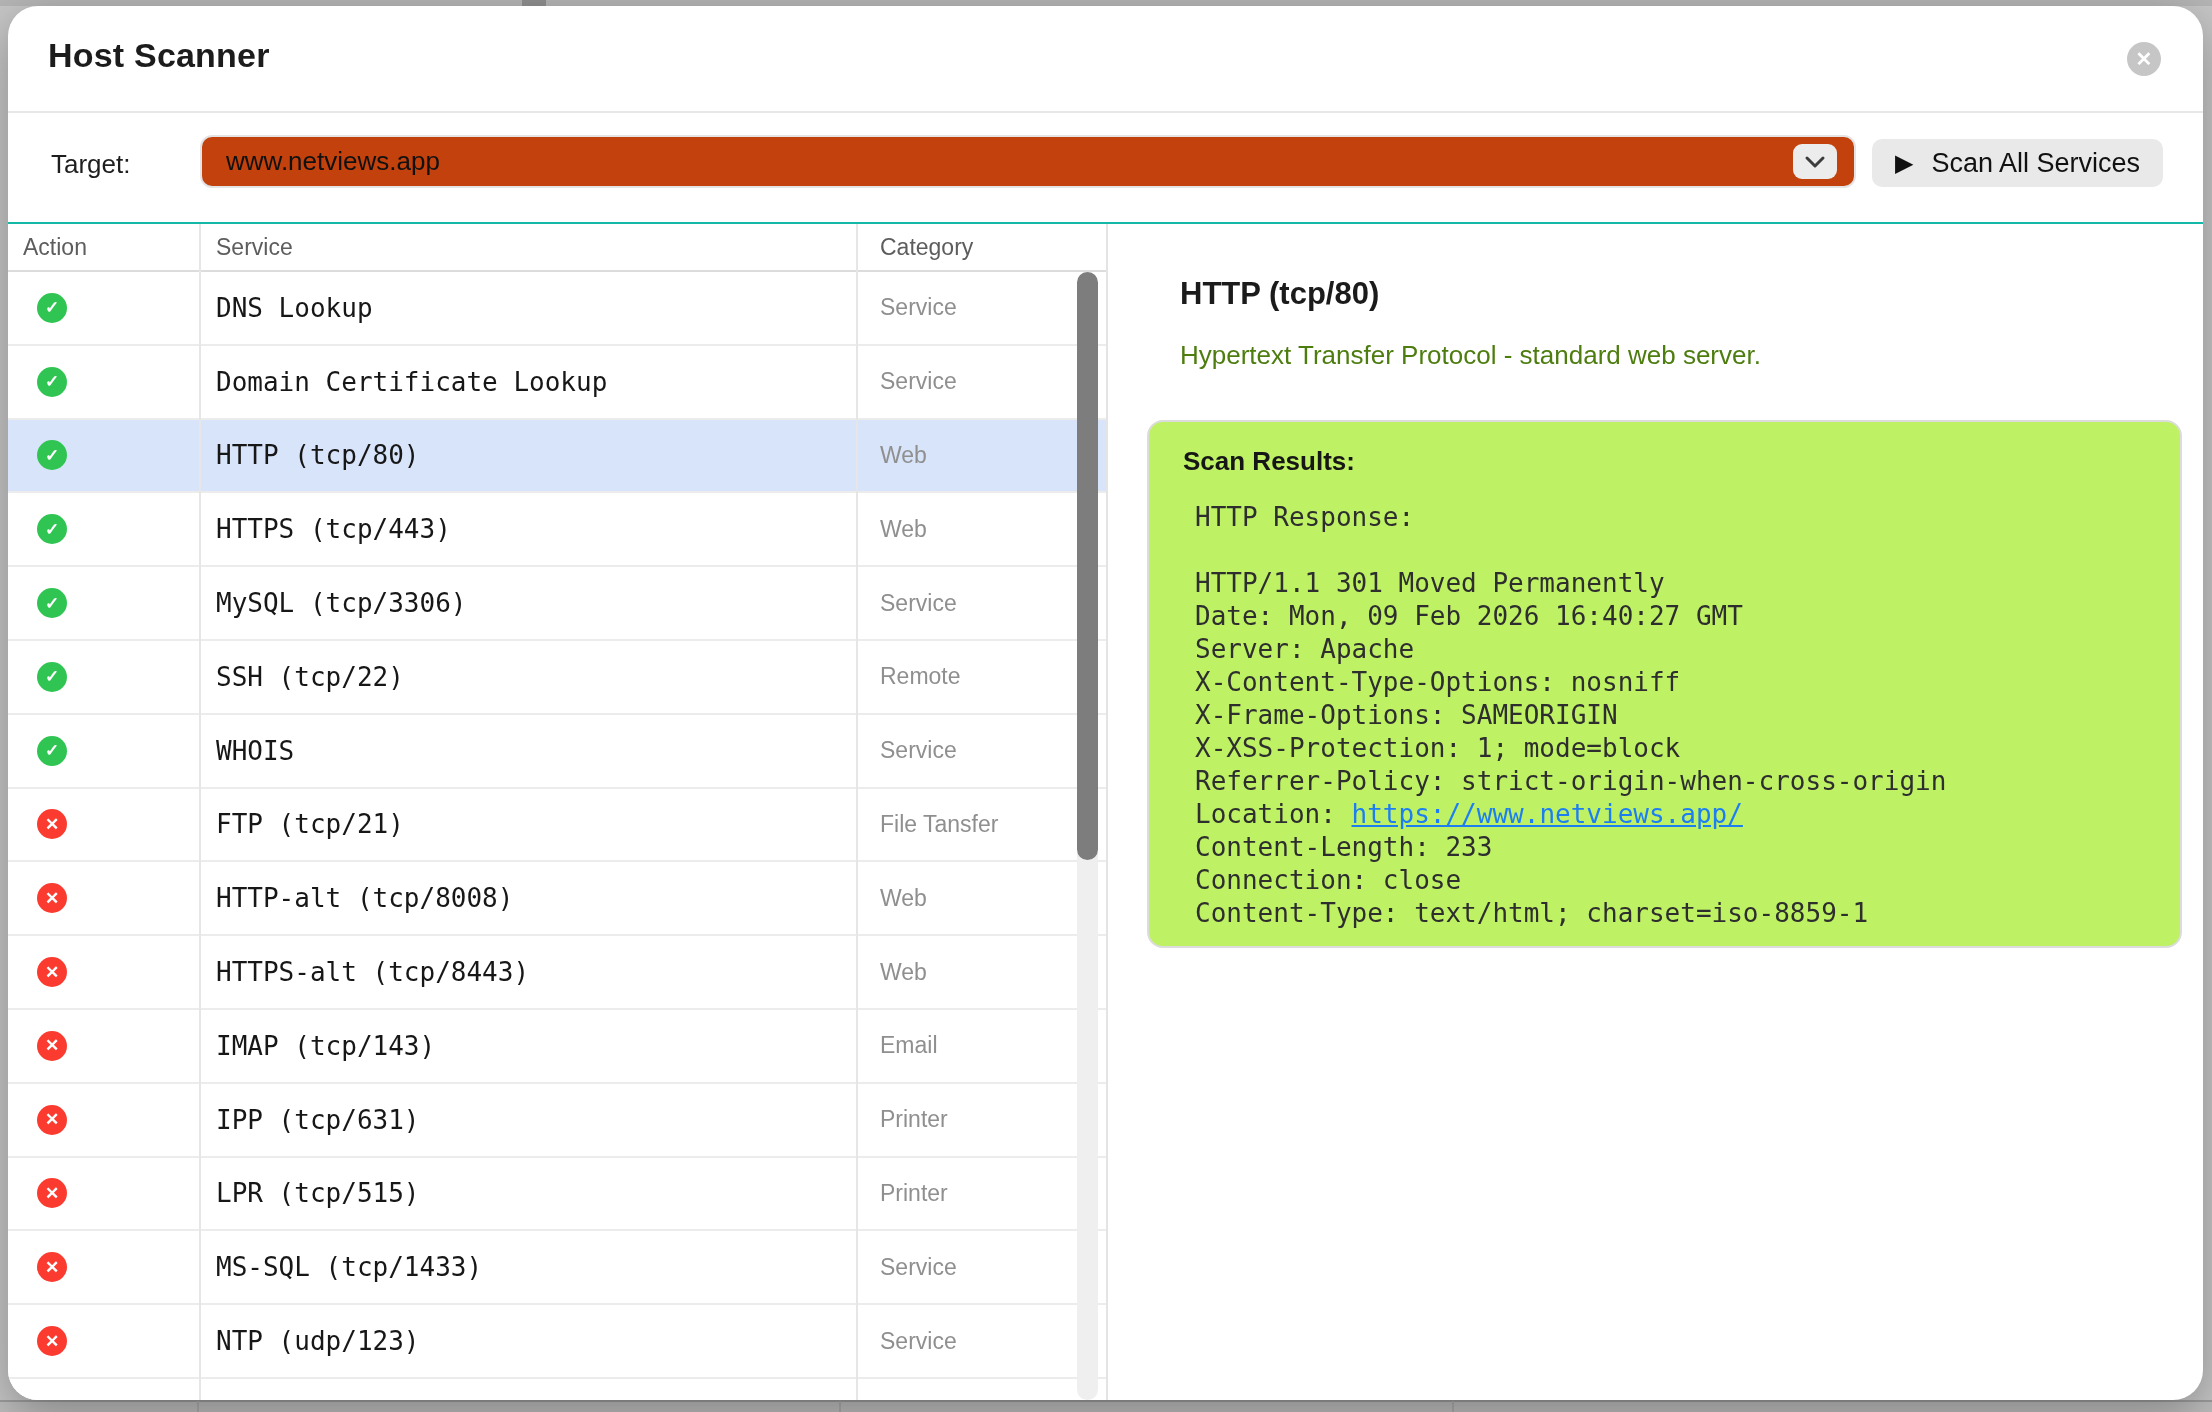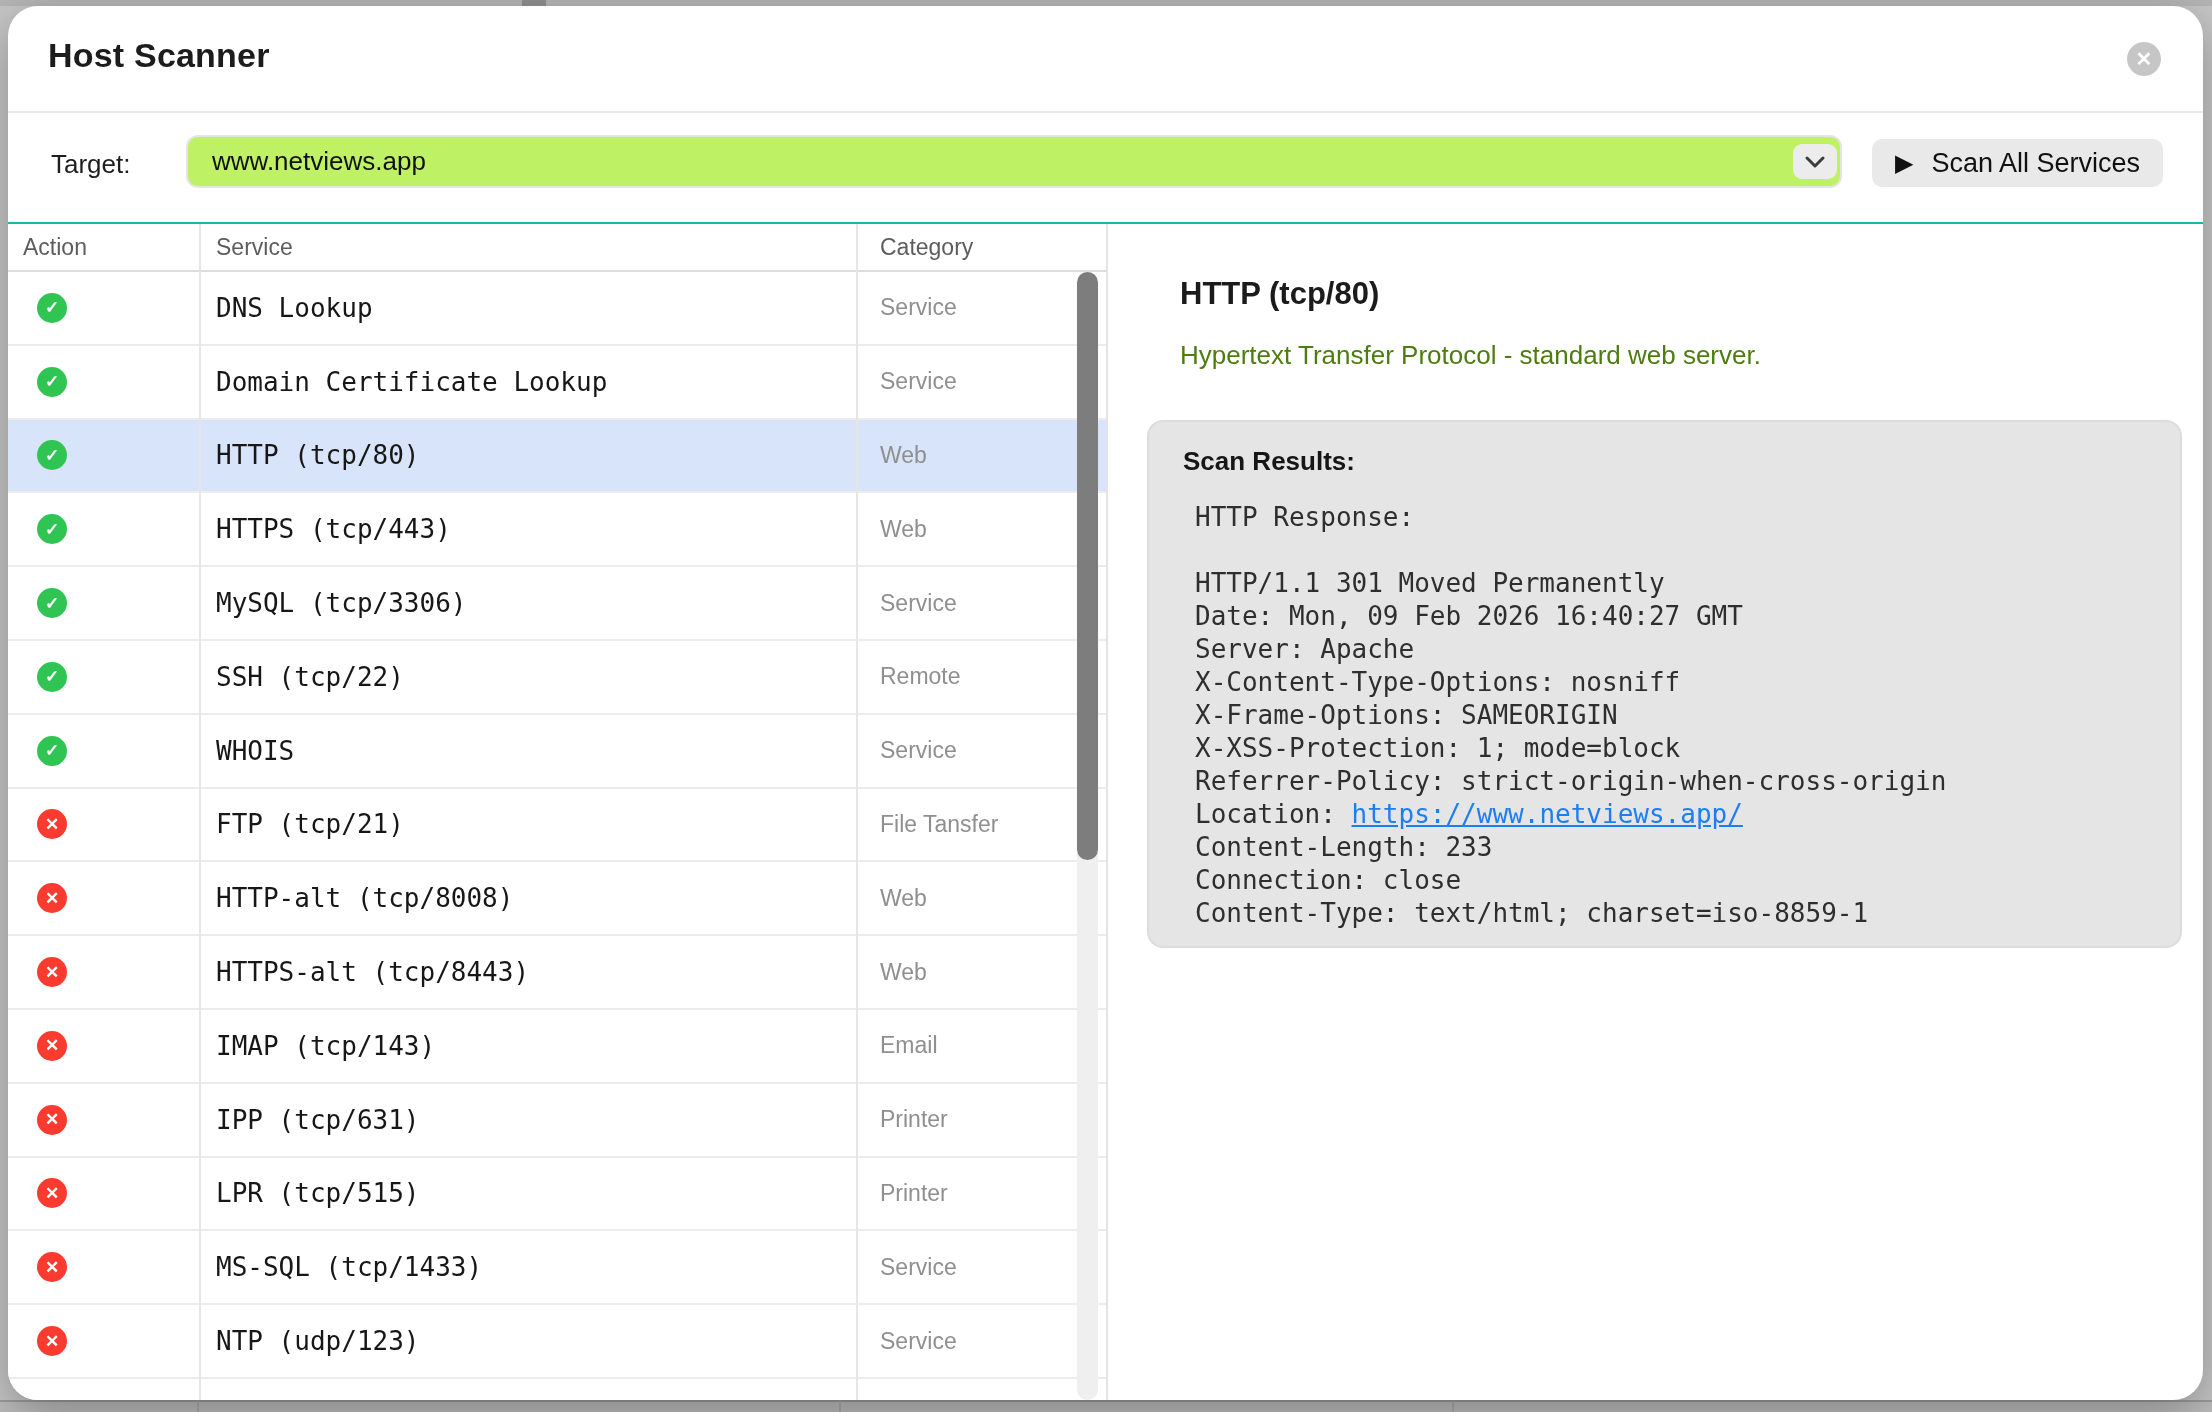--- a/index.html
+++ b/index.html
@@ -27,22 +27,22 @@
   .titlebar{position:absolute;left:0;top:0;width:100%;height:105px;border-bottom:2px solid #e8e8e8;padding-left:8px;}
   .titlebar .title{position:absolute;left:40px;top:30px;font-size:34px;font-weight:bold;color:#1c1c1c;letter-spacing:.2px;}
   .close-btn{position:absolute;left:2119px;top:36px;width:34px;height:34px;border-radius:50%;
     background:#c6c6c6;display:flex;align-items:center;justify-content:center;cursor:pointer;}
   .close-btn span{color:#ffffff;font-size:20px;font-weight:bold;line-height:1;}
 
   
   .toolbar{position:absolute;left:0;top:107px;width:100%;height:109px;border-bottom:2px solid #14b8a6;padding-left:39px;}
   .target-label{position:absolute;left:43px;top:36px;font-size:26px;color:#1e1e1e;}
   .target-input{
-    position:absolute;left:178px;top:22px;width:1656px;height:53px;box-sizing:border-box;
-    border:2px solid #e4e4e4;border-radius:12px;background:#bef264;
+    position:absolute;left:192px;top:22px;width:1656px;height:53px;box-sizing:border-box;
+    border:2px solid #e4e4e4;border-radius:12px;background:#c2410c;
     font-size:26px;color:#111;padding:0 60px 0 24px;outline:none;
     font-family:"Liberation Sans", sans-serif;
   }
   .dropdown-btn{
     position:absolute;left:1785px;top:31px;width:44px;height:35px;border-radius:9px;background:#ececec;
     display:flex;align-items:center;justify-content:center;cursor:pointer;
   }
   .scan-btn{
     position:absolute;left:1864px;top:26px;width:291px;height:48px;border-radius:10px;background:#e9e9e9;
     display:flex;align-items:center;justify-content:center;gap:18px;cursor:pointer;
@@ -77,21 +77,21 @@
 
   
   .scroll-track{position:absolute;left:1069px;top:48px;width:21px;height:1128px;background:#efefef;border-radius:11px;z-index:4;}
   .scroll-thumb{position:absolute;left:0;top:0;width:21px;height:588px;background:#7d7d7d;border-radius:11px;cursor:grab;}
 
   
   .detail{position:absolute;left:1100px;top:0;width:1095px;height:1176px;}
   .detail-title{position:absolute;left:72px;top:52px;font-size:31px;font-weight:bold;color:#1b1b1b;}
   .detail-subtitle{position:absolute;left:72px;top:116px;font-size:26px;color:#4d7c0f;}
   .results-box{position:absolute;left:39px;top:196px;width:1035px;height:528px;box-sizing:border-box;
-    border:2px solid #dcdcdc;border-radius:16px;background:#e5e5e5;padding:24px 34px;}
+    border:2px solid #dcdcdc;border-radius:16px;background:#bef264;padding:24px 34px;}
   .results-label{font-size:26px;font-weight:bold;color:#161616;margin-bottom:24px;}
   .result-line{font-family:"DejaVu Sans Mono", monospace;font-size:26px;line-height:33px;color:#2e2e2e;
     white-space:pre;min-height:33px;margin-left:12px;}
   .result-line a{color:#1d7ef2;text-decoration:underline;cursor:pointer;}
 </style>
 </head>
 <body>
 
 <div class="bg-top-strip"></div>
 <div class="bg-top-dark-seg"></div>

